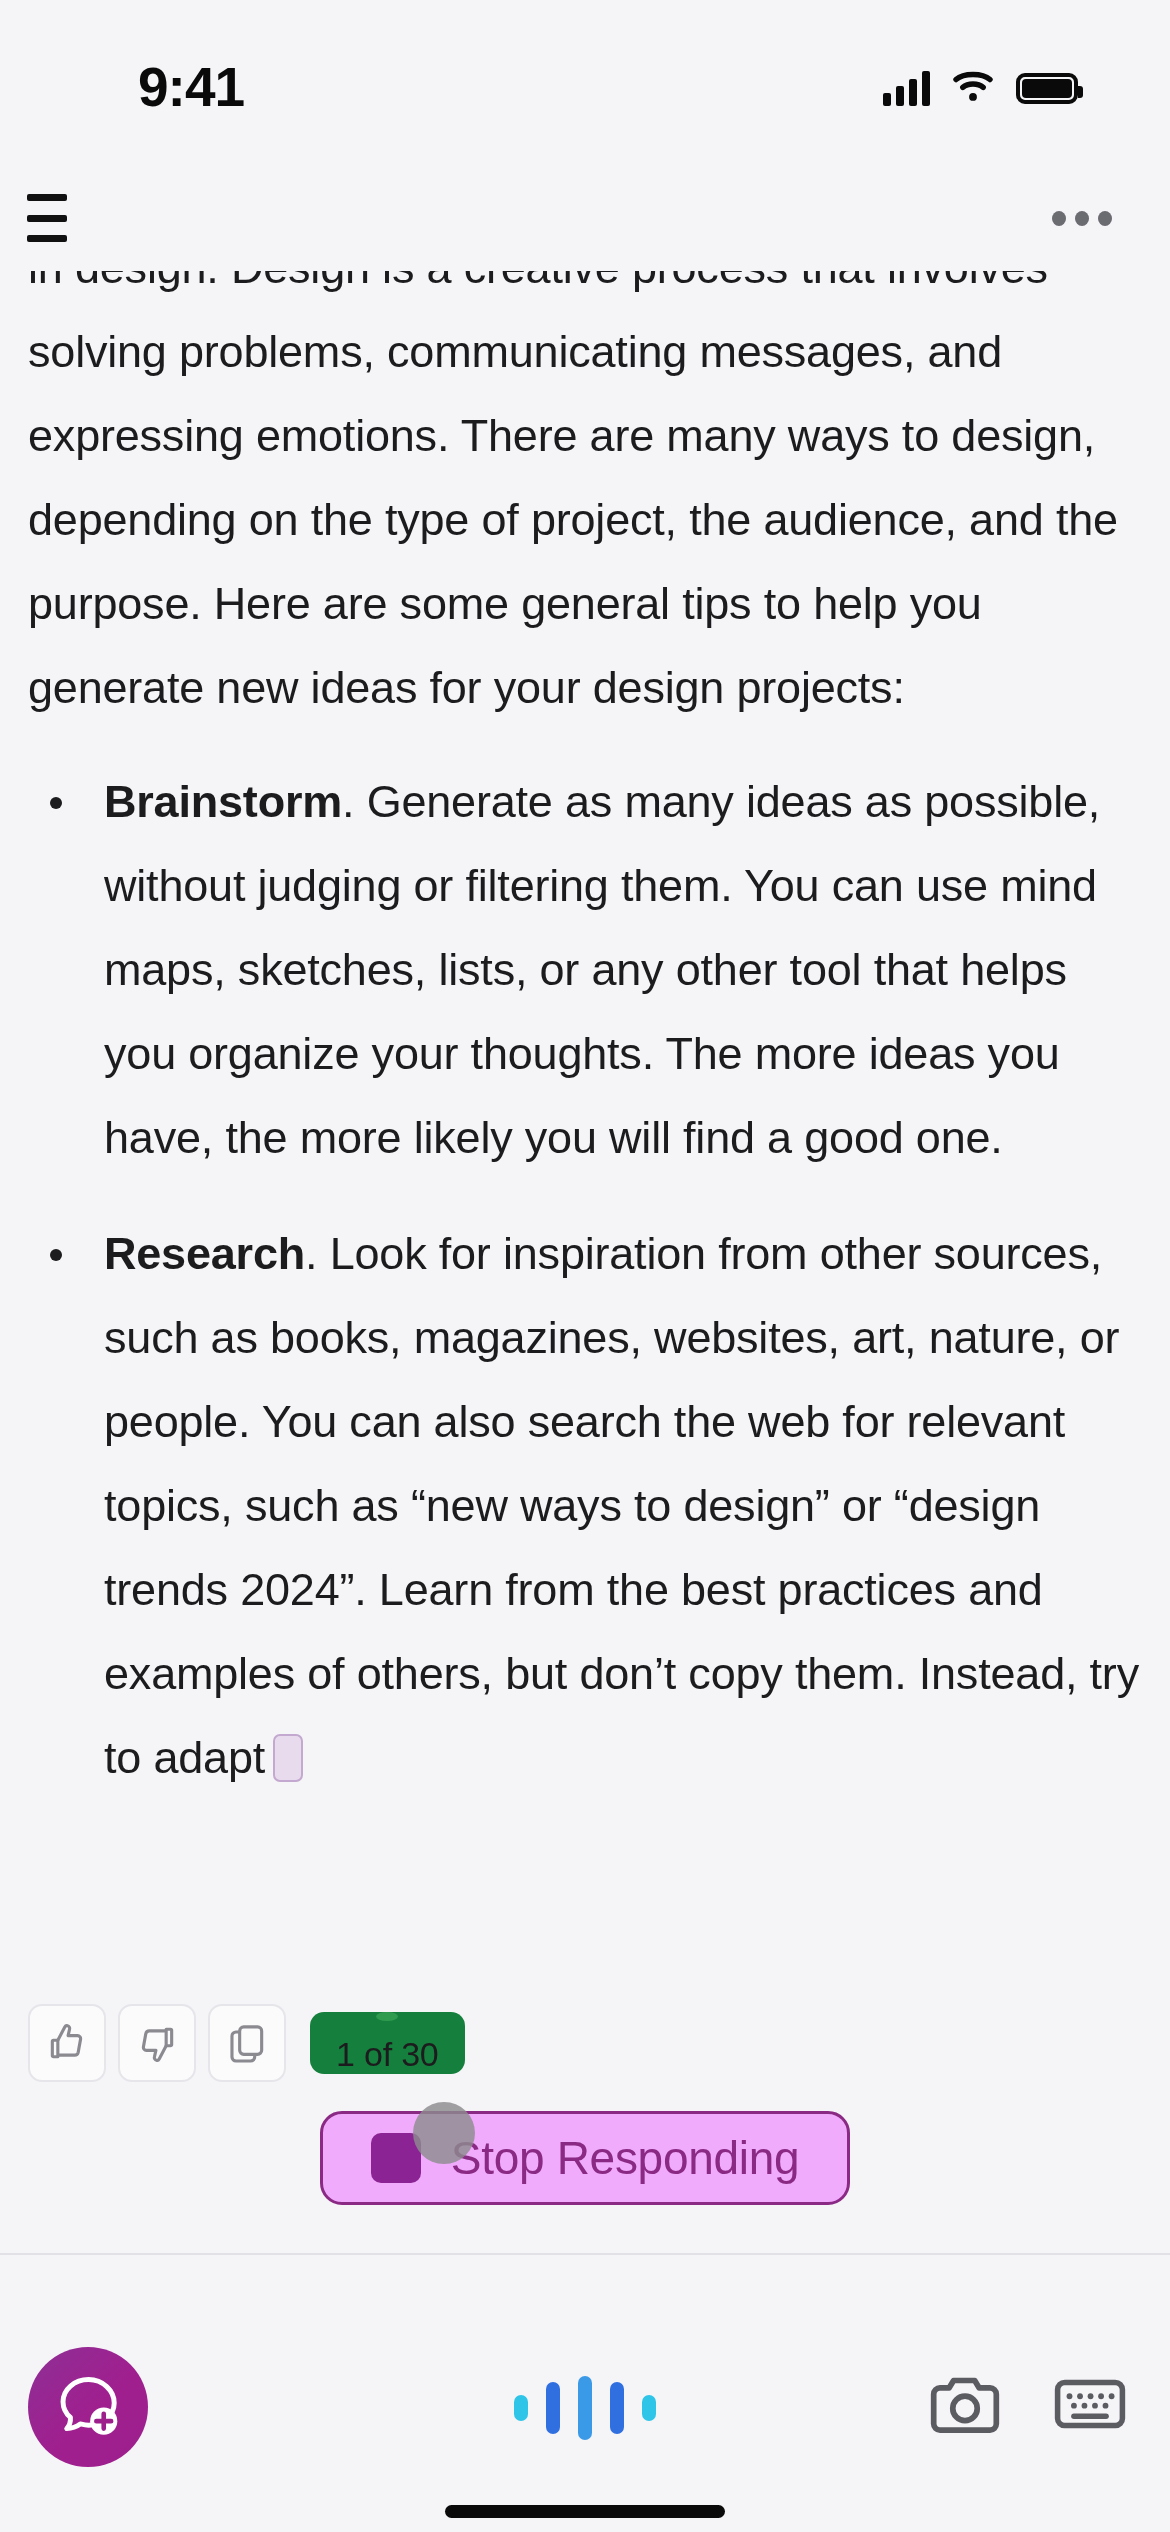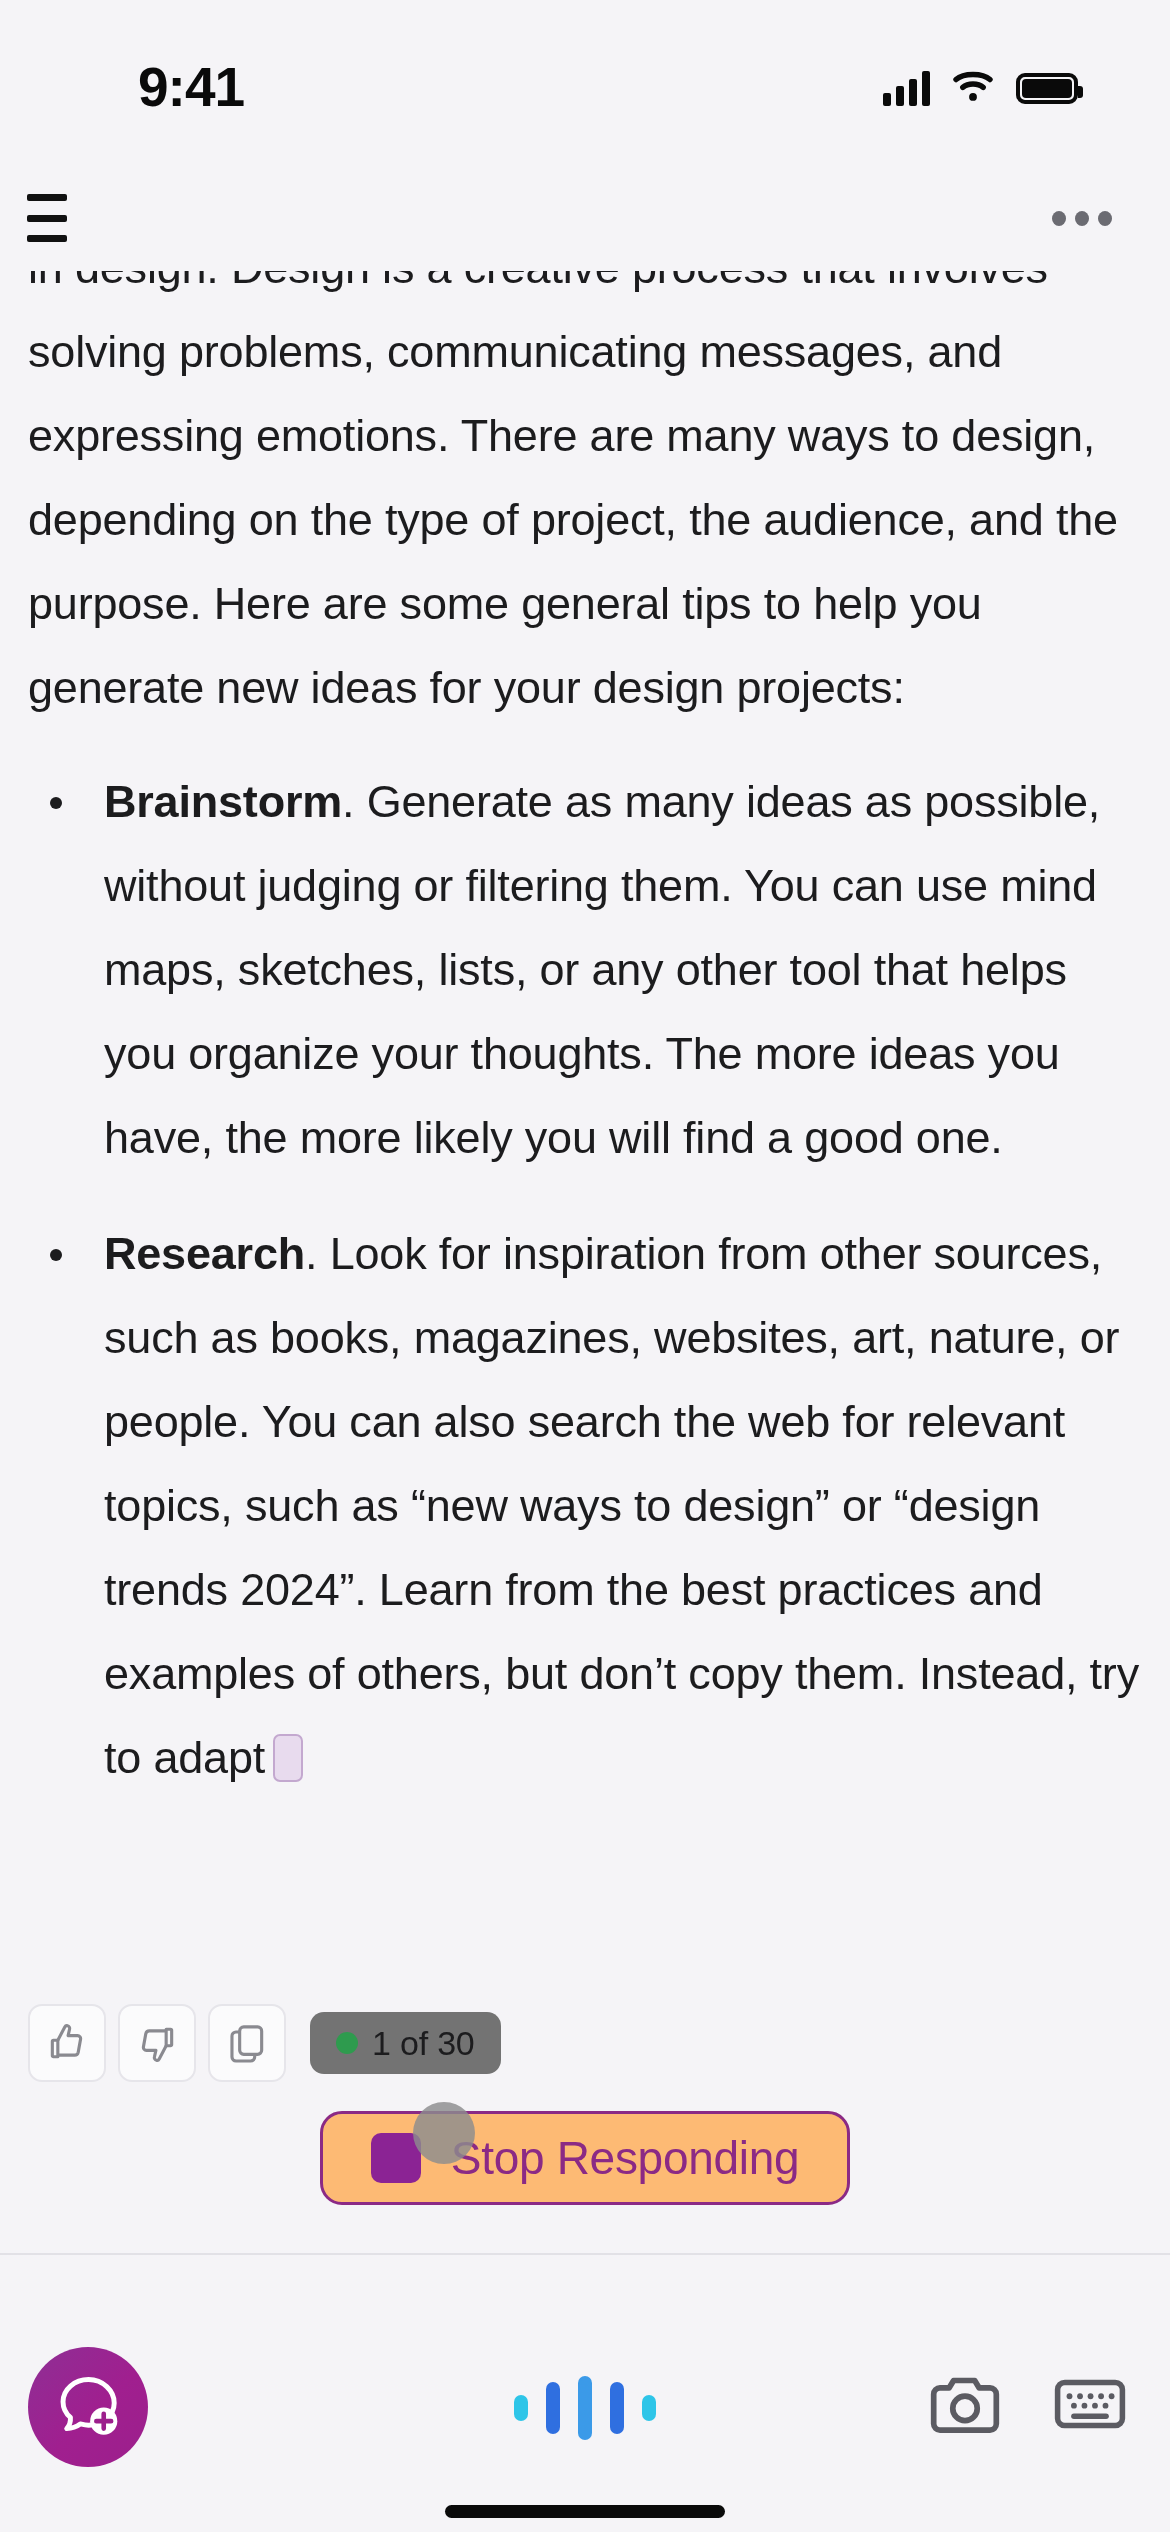--- a/index.html
+++ b/index.html
@@ -102,24 +102,25 @@
     background:#fbfbfc;
     border:2px solid #e6e5ea;
     border-radius:14px;
     display:flex; align-items:center; justify-content:center;
     cursor:pointer;
   }
   .act-btn svg { width:44px; height:44px; }
   #page-pill {
     margin-left:12px;
     height:62px;
-    background:#737373;
+    background:#15803d;
     border-radius:14px;
     display:flex; align-items:center; gap:14px;
     padding:0 26px;
+    flex-direction:column;
   }
   #page-pill .dot { width:22px; height:22px; border-radius:50%; background:#2e9b4e; display:block; }
   #page-pill .txt { font-size:34px; color:#1c1c1e; letter-spacing:-0.2px; }
 
   
   #stop-wrap {
     position:absolute; top:2103px; left:0; width:1170px;
     display:flex; justify-content:center;
   }
   #stop-btn {
@@ -255,21 +256,21 @@
         <path d="M16.2 18.2v1.4a2.2 2.2 0 0 1-2.2 2.2H6a2.2 2.2 0 0 1-2.2-2.2V8.2A2.2 2.2 0 0 1 6 6h1.6"></path>
       </svg>
     </div>
     <div id="page-pill">
       <span class="dot" style="background: rgb(46, 155, 78);"></span>
       <span class="txt">1 of 30</span>
     </div>
   </div>
 
   <div id="stop-wrap">
-    <div id="stop-btn" style="border-color: rgb(139, 42, 133); background: #fdba74;">
+    <div id="stop-btn" style="border-color: rgb(139, 42, 133); background: #f0abfc;">
       <span id="stop-icon" style="background: rgb(139, 35, 148);"></span>
       <span id="stop-label" style="color: rgb(139, 42, 133);">Stop Responding</span>
       <span id="touch-dot"></span>
     </div>
   </div>
 
   <div id="bottom-divider"></div>
   <div id="bottom-bar">
 
     <div id="new-chat-btn">

